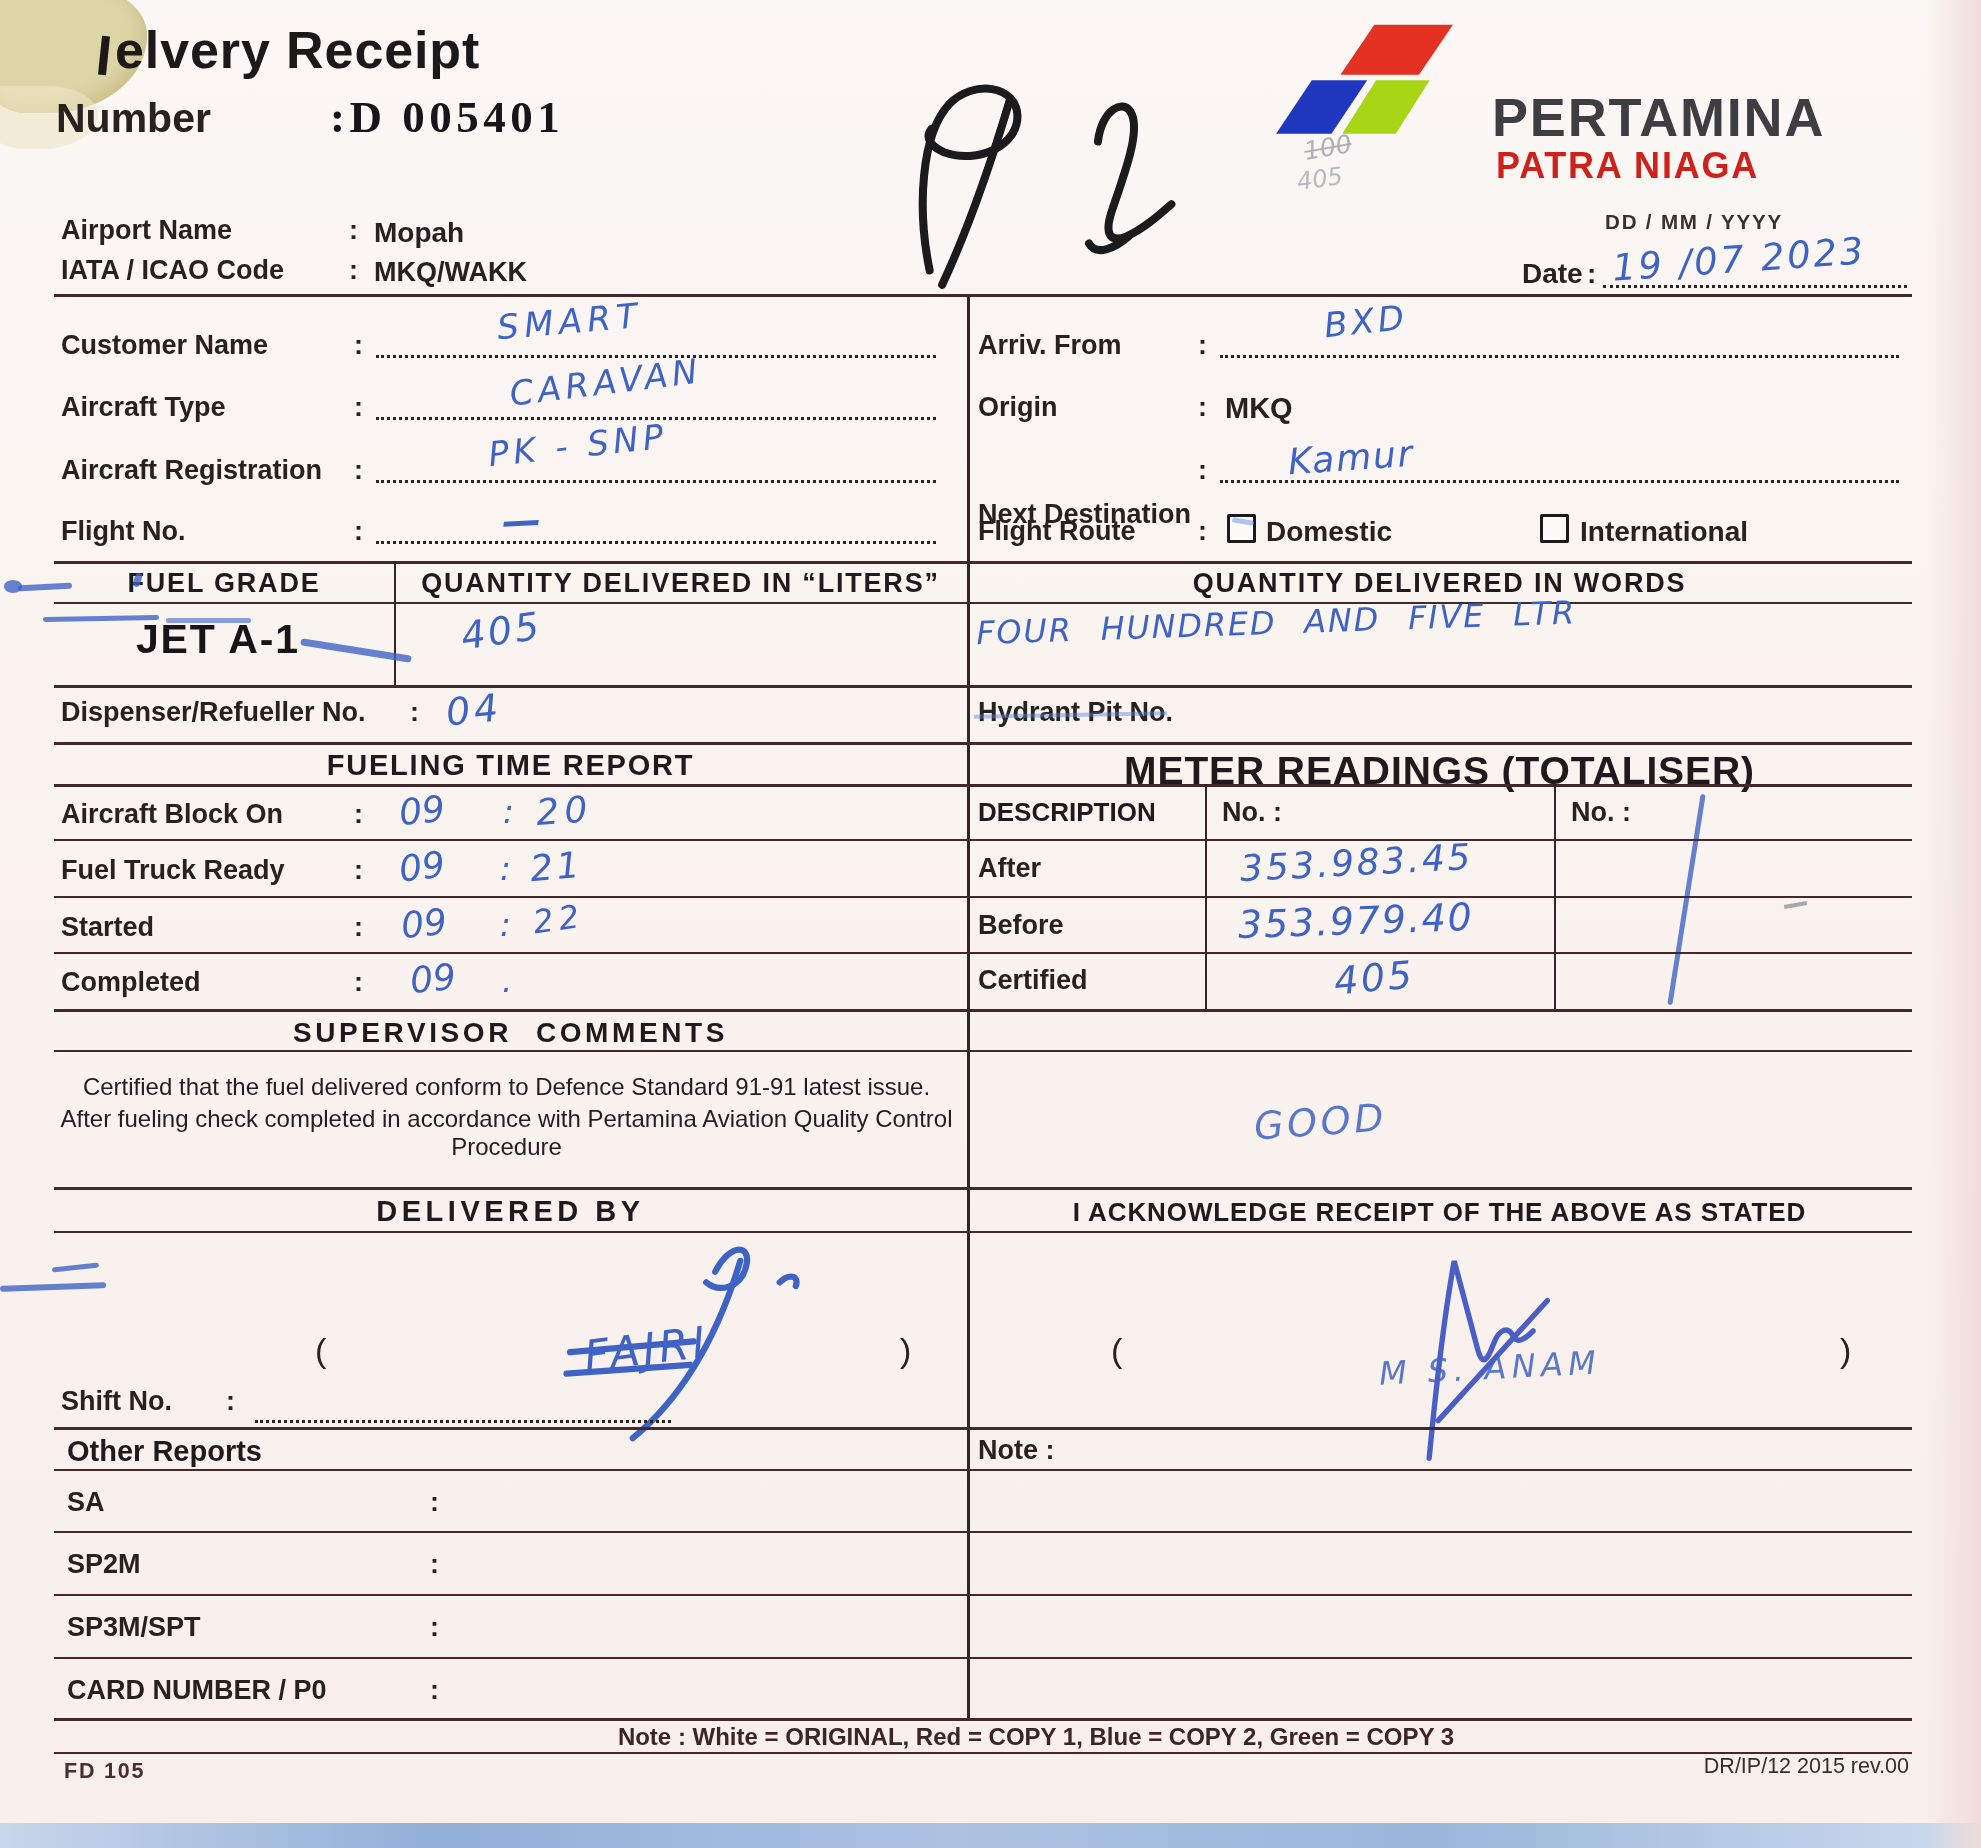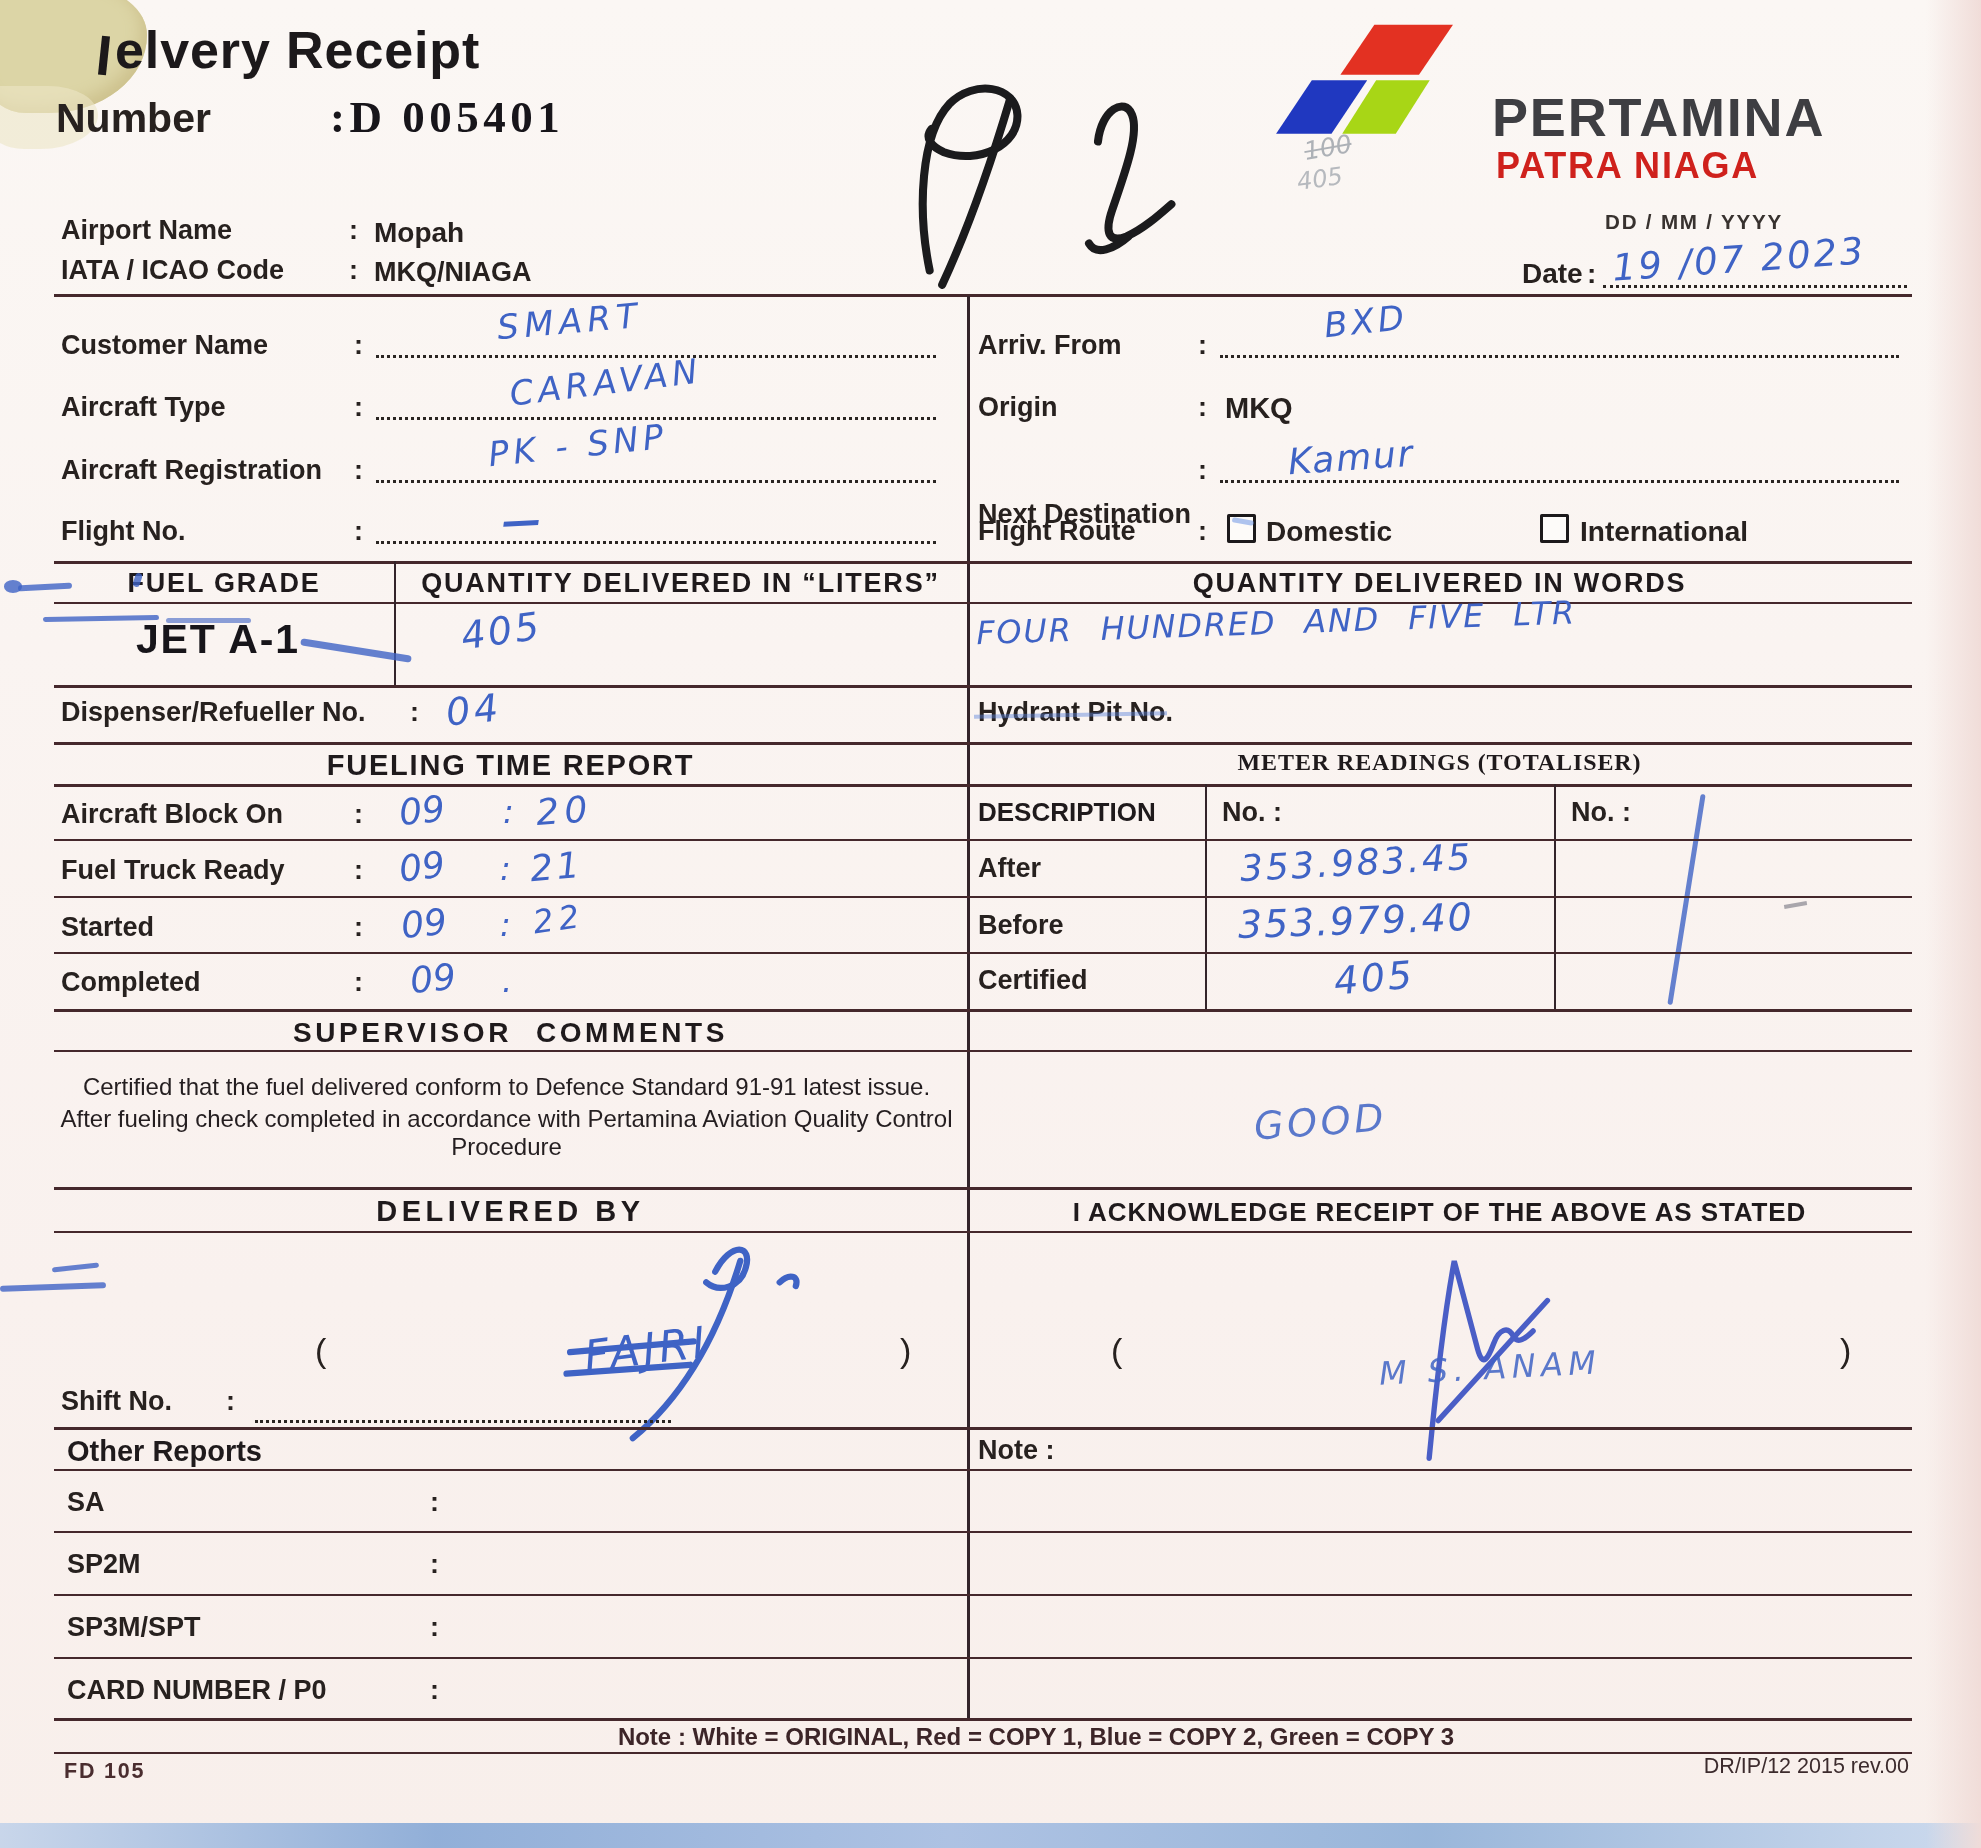--- a/index.html
+++ b/index.html
@@ -57,21 +57,21 @@
   <div class="abs lbl" style="left:1522px;top:258px;font-size:28px;">Date</div>
   <div class="abs lbl" style="left:1587px;top:258px;font-size:28px;">:</div>
   <div class="abs hw" style="left:1612px;top:238px;font-size:37px;transform:rotate(-4deg);letter-spacing:2.7px;">19 /07 2023</div>
   <div class="abs dots" style="left:1603px;top:285px;width:304px;"></div>
 
   <div class="abs lbl" style="left:61px;top:215px;">Airport Name</div>
   <div class="abs lbl" style="left:349px;top:215px;">:</div>
   <div class="abs lbl" style="left:374px;top:217px;font-weight:600;font-size:28px;">Mopah</div>
   <div class="abs lbl" style="left:61px;top:255px;">IATA / ICAO Code</div>
   <div class="abs lbl" style="left:349px;top:255px;">:</div>
-  <div class="abs lbl" style="left:374px;top:257px;font-size:27px;">MKQ/NIAGA</div>
+  <div class="abs lbl" style="left:374px;top:257px;font-size:27px;">MKQ/WAKK</div>
 
   <div class="abs hl" style="left:54px;top:294px;width:1858px;"></div>
   <div class="abs vl" style="left:967px;top:296px;height:1422px;"></div>
 
   <div class="abs lbl" style="left:61px;top:330px;">Customer Name</div>
   <div class="abs lbl" style="left:354px;top:330px;">:</div>
   <div class="abs dots" style="left:376px;top:355px;width:560px;"></div>
   <div class="abs hw" style="left:497px;top:301px;font-size:34px;letter-spacing:5.4px;transform:rotate(-5deg);">SMART</div>
 
   <div class="abs lbl" style="left:61px;top:392px;">Aircraft Type</div>
@@ -134,21 +134,21 @@
 
   <div class="abs lbl" style="left:61px;top:697px;">Dispenser/Refueller No.</div>
   <div class="abs lbl" style="left:410px;top:697px;">:</div>
   <div class="abs hw" style="left:446px;top:688px;font-size:38px;letter-spacing:3.6px;transform:rotate(-6deg);">04</div>
   <div class="abs lbl" style="left:978px;top:697px;">Hydrant Pit No.</div>
   <div class="abs" style="left:974px;top:713px;width:193px;height:3.6px;background:rgba(90,130,220,.45);transform:rotate(-1deg);"></div>
 
   <div class="abs hl" style="left:54px;top:742px;width:1858px;"></div>
 
   <div class="abs hdr ctr" style="left:54px;top:749px;width:913px;font-size:29px;">FUELING TIME REPORT</div>
-  <div class="abs hdr ctr" style="left:967px;top:749px;width:945px;font-size:24px;letter-spacing:0.9px;font-family:Liberation Serif, serif;">METER READINGS (TOTALISER)</div>
+  <div class="abs hdr ctr" style="left:967px;top:749px;width:945px;font-size:39px;letter-spacing:0.9px;">METER READINGS (TOTALISER)</div>
   <div class="abs hl" style="left:54px;top:784px;width:1858px;"></div>
 
   <div class="abs lbl" style="left:61px;top:799px;font-weight:600;">Aircraft Block On</div>
   <div class="abs lbl" style="left:354px;top:799px;">:</div>
   <div class="abs hw" style="left:399px;top:790px;font-size:36px;transform:rotate(-6deg);">09</div>
   <div class="abs hw" style="left:503px;top:793px;font-size:32px;">:</div>
   <div class="abs hw" style="left:536px;top:790px;font-size:36px;letter-spacing:5.4px;transform:rotate(-4deg);">20</div>
 
   <div class="abs lbl" style="left:61px;top:855px;font-weight:600;">Fuel Truck Ready</div>
   <div class="abs lbl" style="left:354px;top:855px;">:</div>

